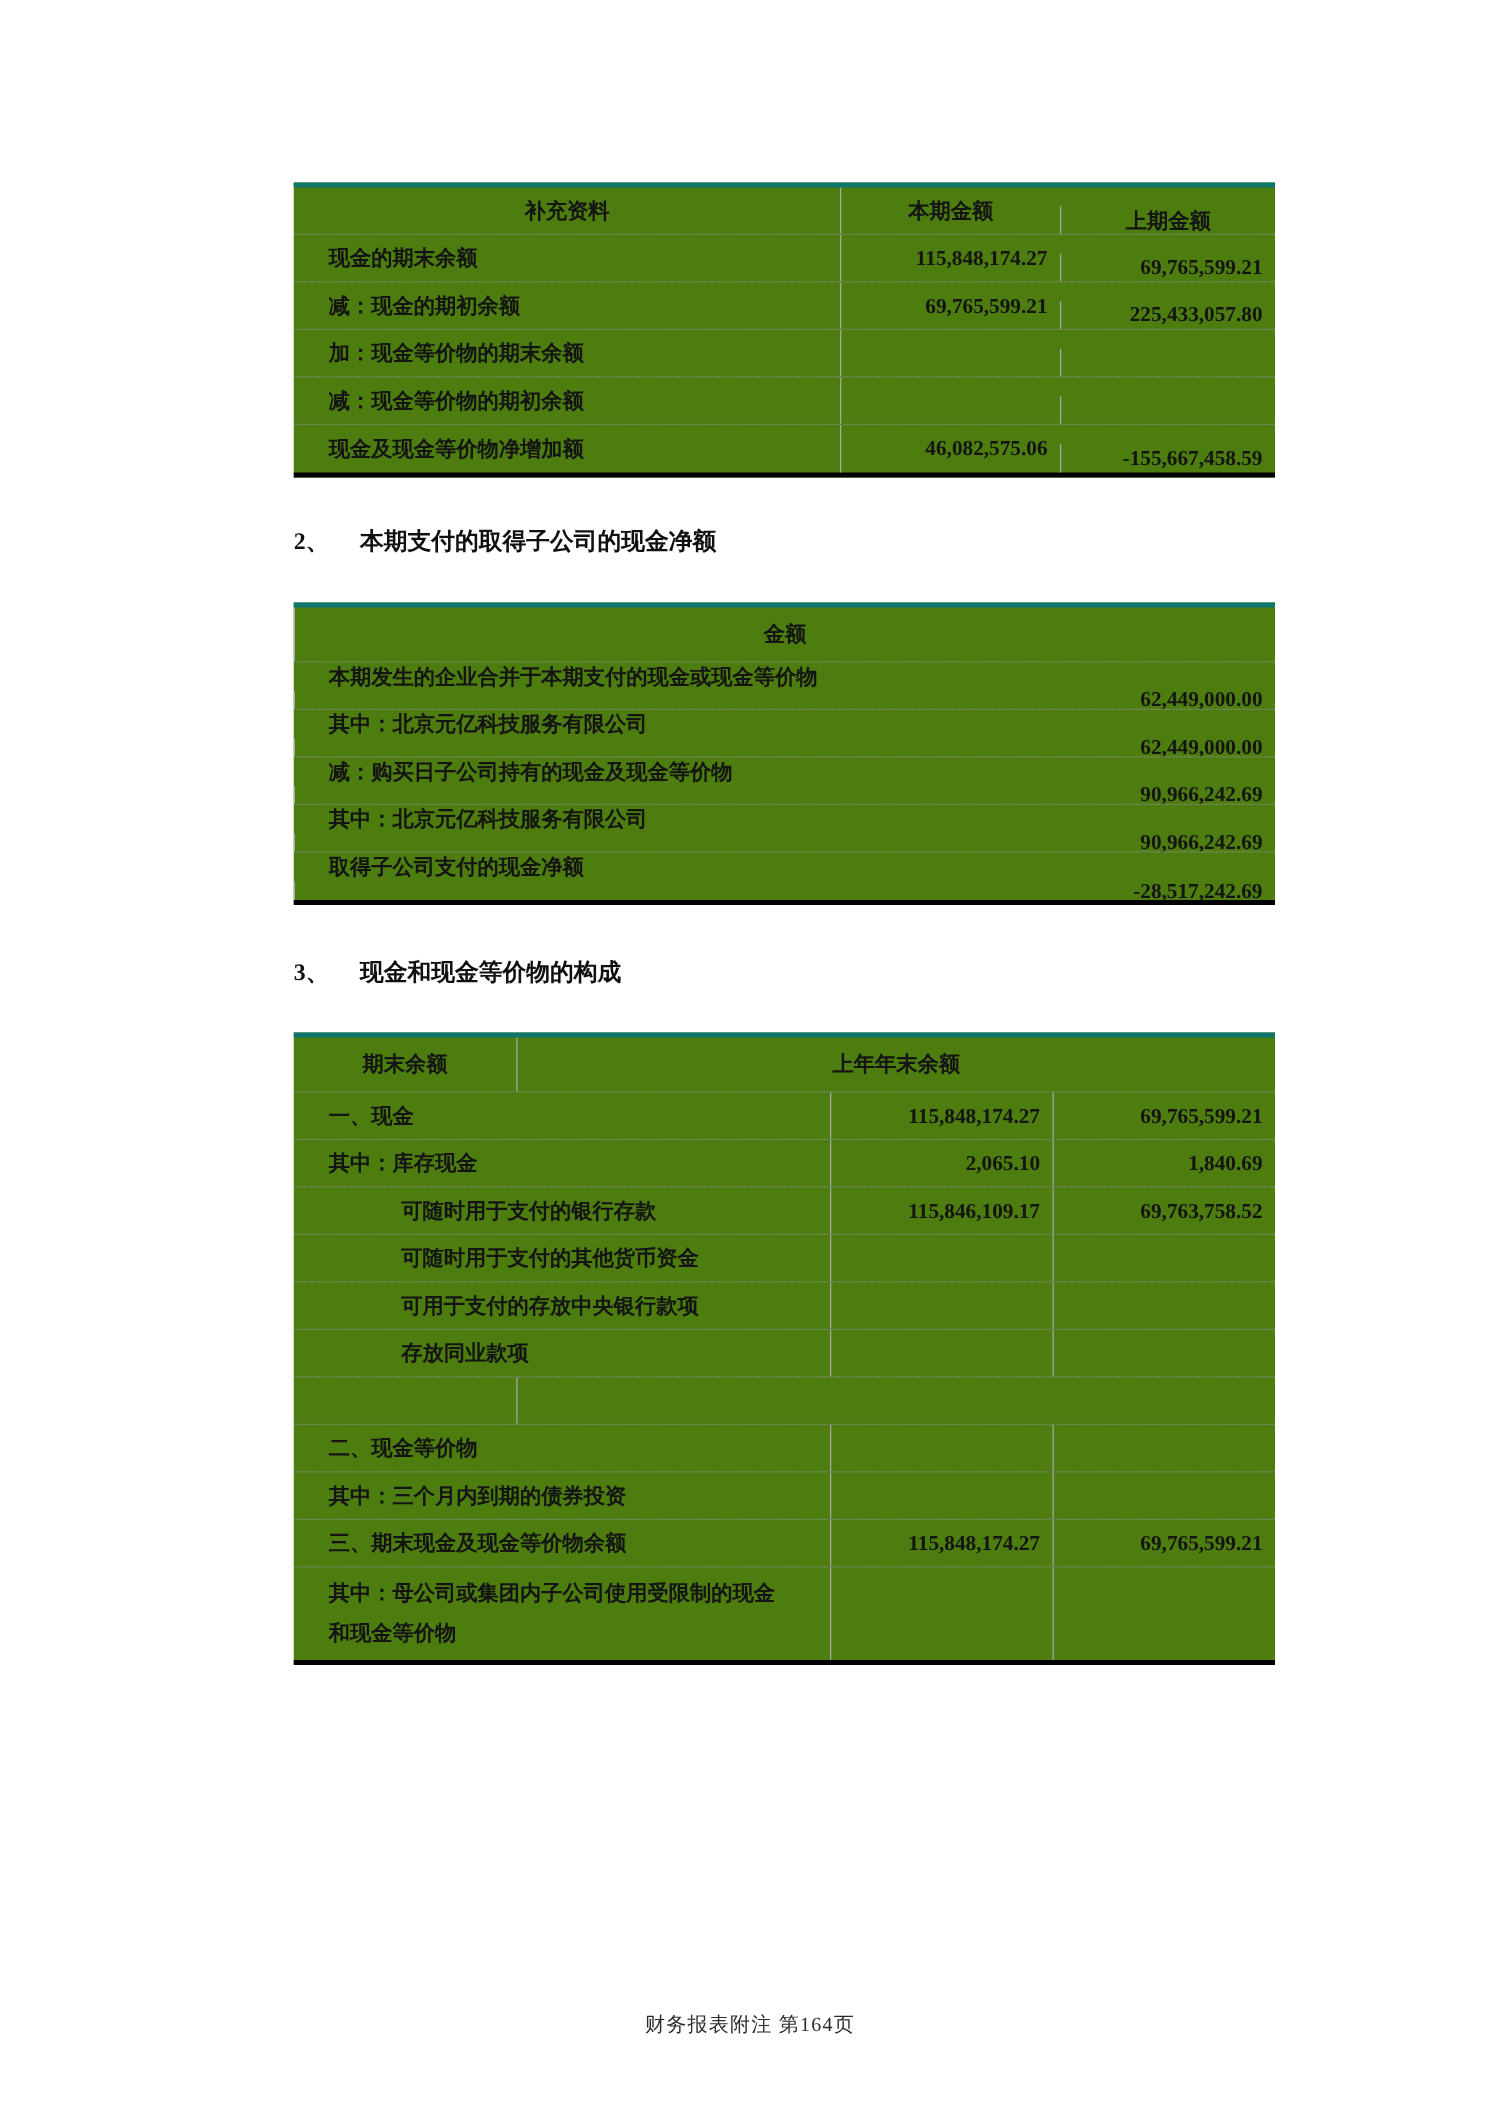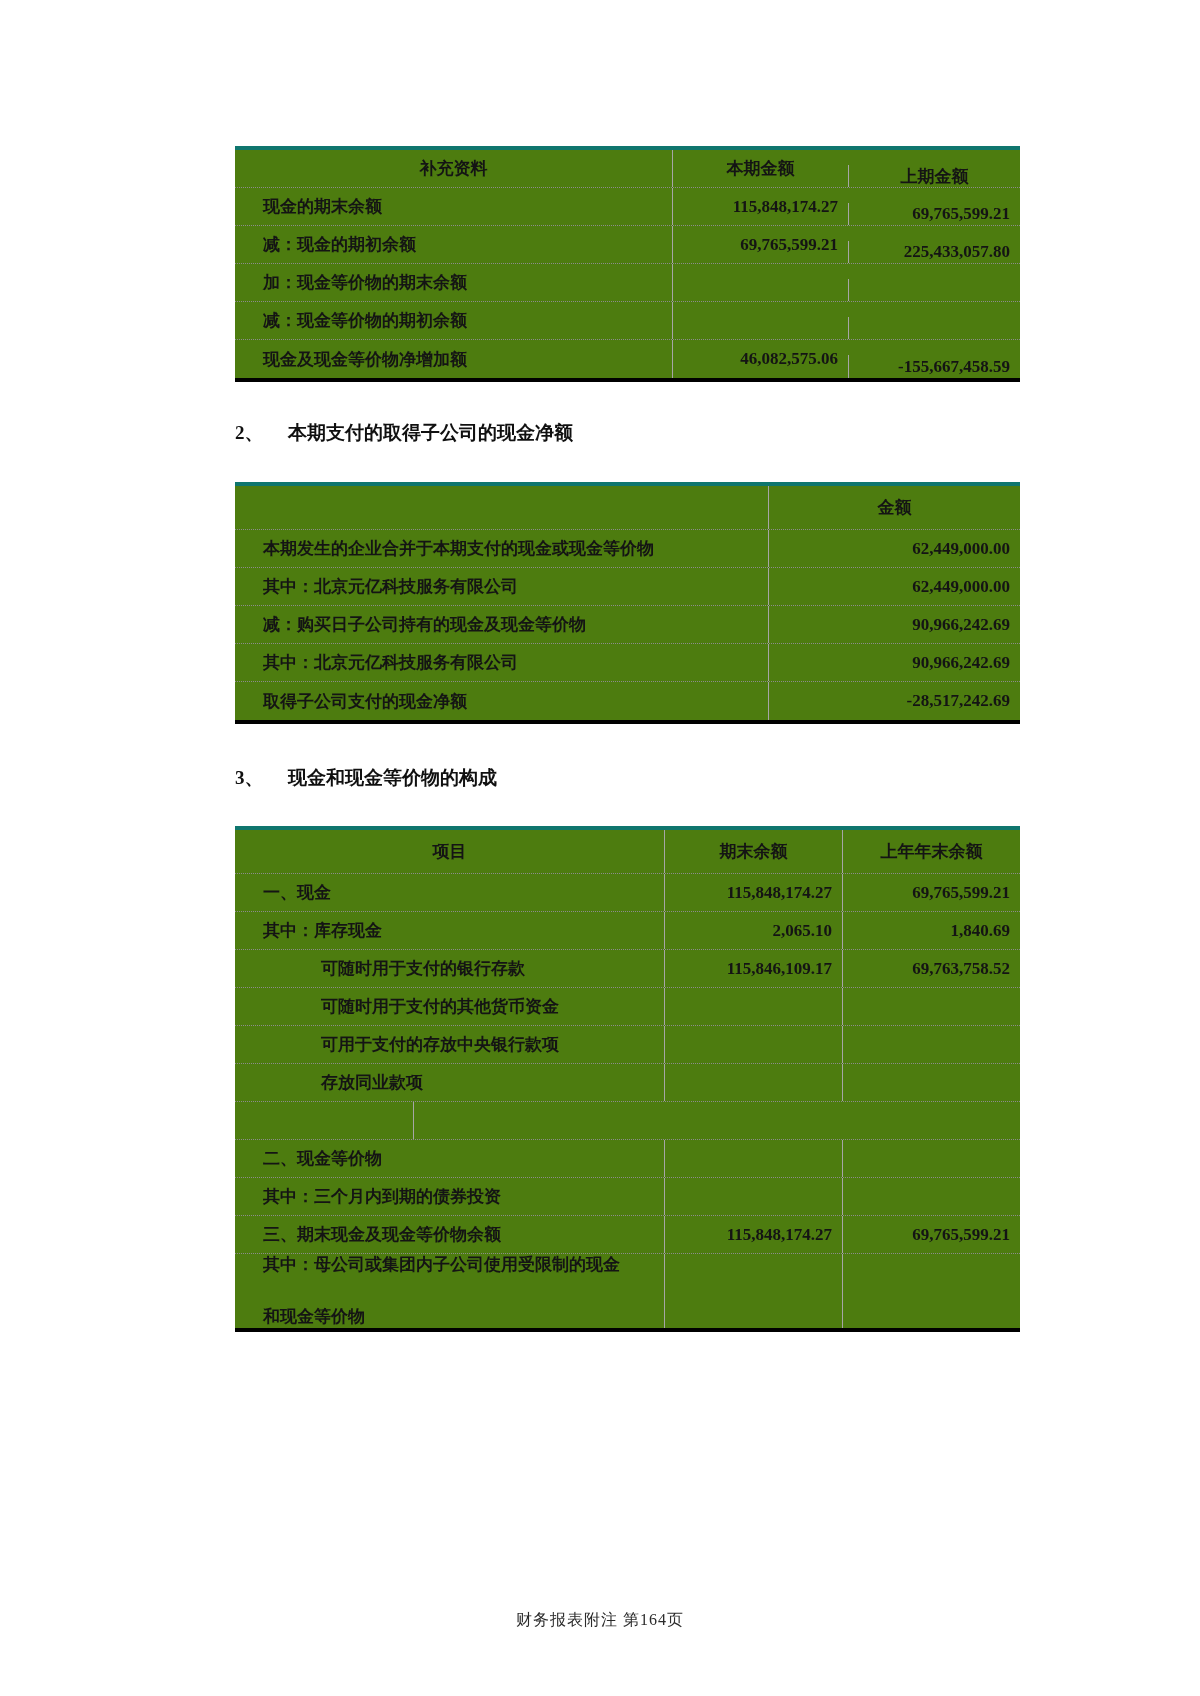--- a/index.html
+++ b/index.html
@@ -26,32 +26,32 @@
   }
   .t-row { display:flex; align-items:stretch; border-bottom:1px dotted #8c8c8c; }
   .t-row:last-child { border-bottom:none; }
   .cell { display:flex; align-items:center; overflow:hidden; }
   .cell + .cell { border-left:1px solid #a6a6a6; }
 
   .cell.head { justify-content:center; text-align:center; }
   .cell.item { justify-content:flex-start; padding-left:28px; }
   .cell.item.indent { padding-left:86px; }
   .cell.num  { justify-content:flex-end; padding-right:10px; }
-  .cell.wrap { white-space:pre-line; line-height:52px; align-items:center; }
+  .cell.wrap { white-space:pre-line; line-height:32px; align-items:center; }
 
   
   #table1 { top:146px; }
   #table1 .t-row { height:38px; }
   #table1 .c1 { width:437px; }
   #table1 .c2 { width:176px; }
   #table1 .c3 { flex:1;margin-top:15px; }
 
   
   #table2 { top:482px; }
-  #table2 .t-row { height:38px; }
+  #table2 .t-row { height:38px;flex-direction:column; }
   #table2 .t-row.header { height:44px; }
   #table2 .c1 { width:533px; }
   #table2 .c2 { flex:1; }
 
   
   #table3 { top:826px; }
   #table3 .t-row { height:38px; }
   #table3 .t-row.header { height:44px; }
   #table3 .t-row.tall { height:74px; }
   #table3 .c1 { width:429px; }
@@ -153,21 +153,20 @@
     </div>
   </div>
 
   <div class="section-heading" id="heading3">
     <span class="sec-num">3、</span>
     <span class="sec-title">现金和现金等价物的构成</span>
   </div>
 
   <div class="fin-table" id="table3">
     <div class="t-row header">
-      <div class="cell head c1">项目</div>
       <div class="cell head c2">期末余额</div>
       <div class="cell head c3">上年年末余额</div>
     </div>
     <div class="t-row">
       <div class="cell item c1">一、现金</div>
       <div class="cell num c2">115,848,174.27</div>
       <div class="cell num c3">69,765,599.21</div>
     </div>
     <div class="t-row">
       <div class="cell item c1">其中：库存现金</div>

